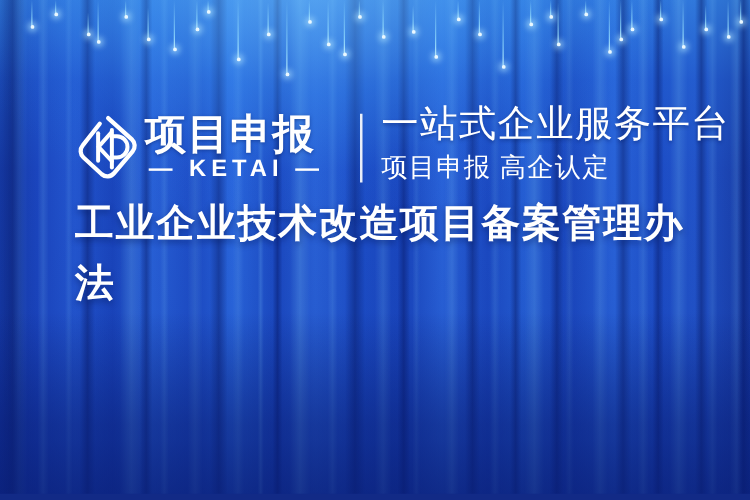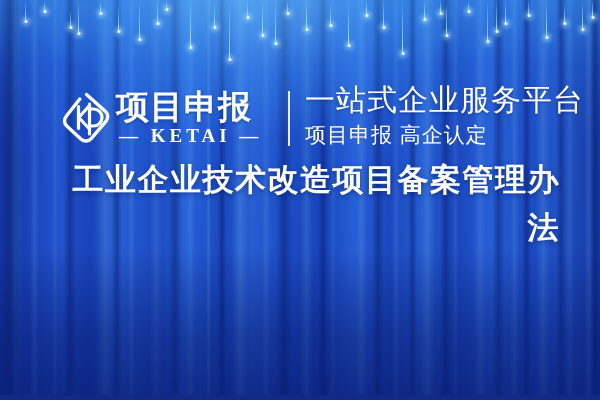--- a/index.html
+++ b/index.html
@@ -62,21 +62,21 @@
   .logo-mark{position:absolute;left:62px;top:52px;width:50px;height:56px;}
   .brand-cn{
     position:absolute;left:116px;top:52px;
     font-size:33px;line-height:33px;font-weight:bold;color:#ffffff;
     letter-spacing:1px;white-space:nowrap;
     text-shadow:0 1px 3px rgba(6,26,90,.45);
   }
   .brand-en{
     position:absolute;left:119px;top:88px;
     font-size:19px;line-height:19px;font-weight:bold;color:#ffffff;
-    letter-spacing:4px;white-space:nowrap;font-family:Liberation Serif, serif;
+    letter-spacing:4px;white-space:nowrap;
   }
   .divider{position:absolute;left:288px;top:53px;width:2px;height:55px;background:rgba(255,255,255,.9);}
 
   .slogan-main{
     position:absolute;left:305px;top:47px;
     font-size:30px;line-height:30px;color:#ffffff;white-space:nowrap;
     letter-spacing:1px;
     font-family:"DejaVu Sans","Liberation Sans",sans-serif;
     text-shadow:0 1px 3px rgba(6,26,90,.4);
   }
@@ -86,21 +86,20 @@
     letter-spacing:1px;
     font-family:Liberation Sans, sans-serif;
   }
 
   .title{
     position:absolute;left:60px;top:155px;width:500px;
     font-size:31px;line-height:48px;font-weight:bold;color:#ffffff;
     letter-spacing:1.5px;
     text-shadow:0 2px 5px rgba(5,22,82,.45);
     font-family:"DejaVu Sans","Liberation Sans",sans-serif;
-    text-align:right;
   }
 </style>
 </head>
 <body>
 
 <div id="banner">
 
   <div class="bands" id="lightBands">
       <div class="band" style="left: 8px; width: 14px; background: linear-gradient(90deg, rgba(130, 200, 255, 0) 0%, rgba(130, 205, 255, 0.2) 50%, rgba(130, 200, 255, 0) 100%);"></div>
       <div class="band" style="left: 30px; width: 9px; background: linear-gradient(90deg, rgba(130, 200, 255, 0) 0%, rgba(130, 205, 255, 0.26) 50%, rgba(130, 200, 255, 0) 100%);"></div>

